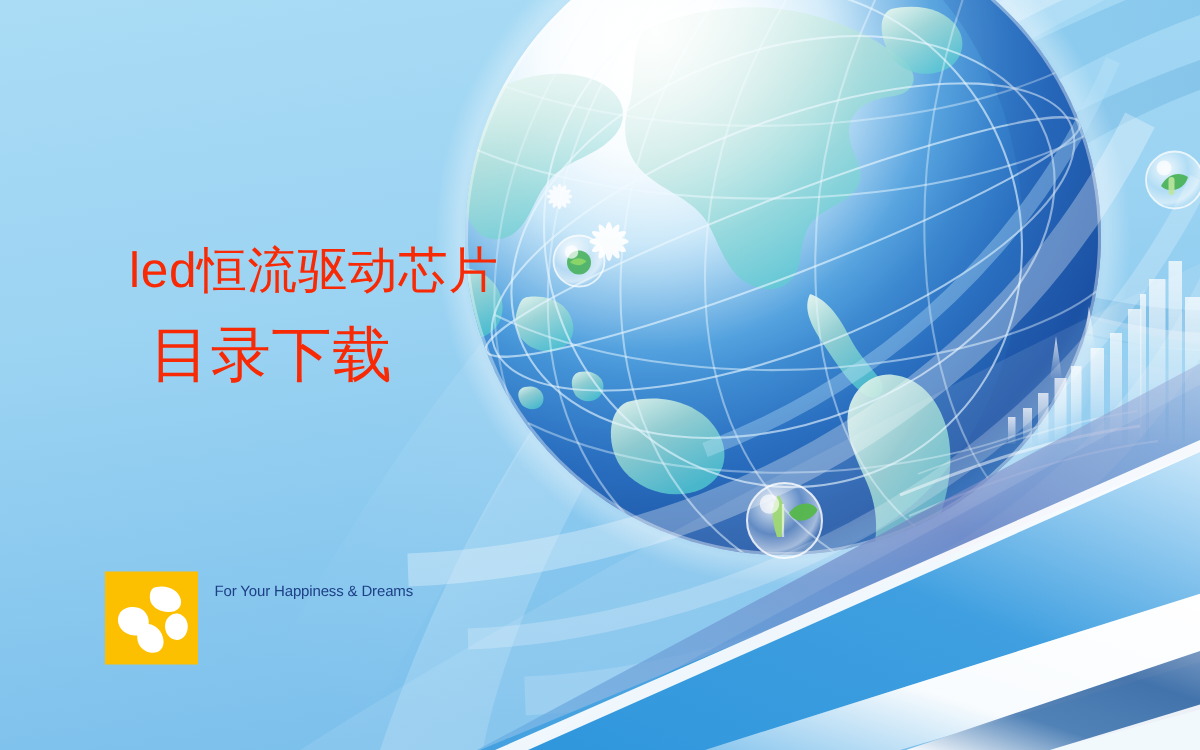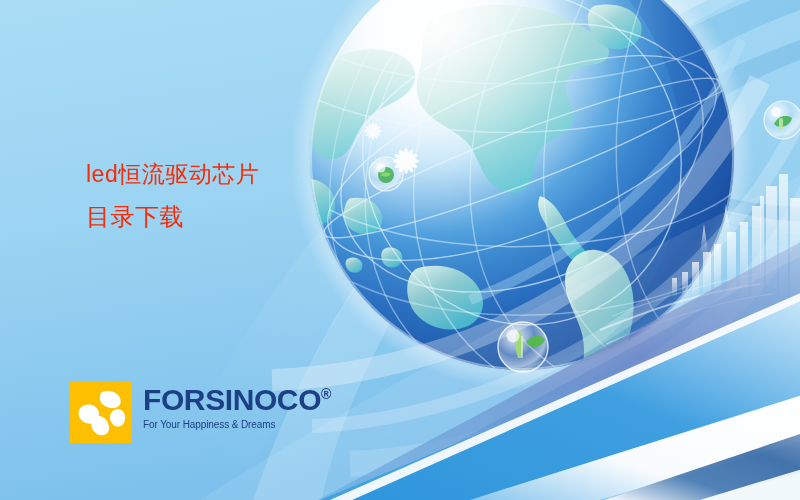--- a/index.html
+++ b/index.html
@@ -27,27 +27,28 @@
     color: #f82a06;
     font-size: 33px;
     line-height: 1.0;
     letter-spacing: 0.5px;
     white-space: nowrap;
     font-family: "Liberation Serif", "DejaVu Serif", serif;
   }
   .headline .l1 {
     display: block;
     font-family: "Liberation Sans", "DejaVu Sans", sans-serif;
-    font-size: 23px;
+    font-size: 33px;
   }
   .headline .l2 {
     display: block;
     margin-top: 21px;
-    font-family: Liberation Mono, monospace;
-    font-size: 24px;
+    margin-left: 14px;
+    font-family: Liberation Serif, serif;
+    font-size: 40px;
   }
 
   
   .logo {
     position: absolute;
     left: 70px;
     top: 381px;
     display: flex;
     align-items: flex-start;
   }
@@ -373,18 +374,17 @@
 
         <g fill="#ffffff">
           <path d="M33.5,10.5 C41,8.5 49,12 50.5,18.5 C51.8,24 47.5,27.5 41.5,27 C35.5,26.5 30.5,23 30,18.5 C29.6,14.5 30.5,11.3 33.5,10.5 Z"></path>
           <path d="M51,29 C55.5,31.5 56.5,38 53.5,42.5 C50.6,46.8 45,46.5 42,42.5 C39,38.5 39.5,32.5 43,29.8 C46,27.5 49,27.8 51,29 Z"></path>
           <path d="M29,35 C34,35.5 38.5,40 39,46 C39.5,51.8 35.5,55 30,54 C24.5,53 21,48 21.5,42.5 C22,37.5 25,34.6 29,35 Z"></path>
           <path d="M25,25.5 C29,28.5 30.5,34 28,38.5 C25.4,43.2 19,43.8 14,41 C9,38.2 7,32 10,27.5 C13,23 21,22.5 25,25.5 Z"></path>
         </g>
       </svg>
     </div>
     <div class="logo-text">
-      <span class="logo-word"><span>FORSINOCO</span><span class="reg">®</span></span>
       <span class="logo-tag">For Your Happiness &amp; Dreams</span>
     </div>
   </div>
 
 </div>
 
 </body></html>

